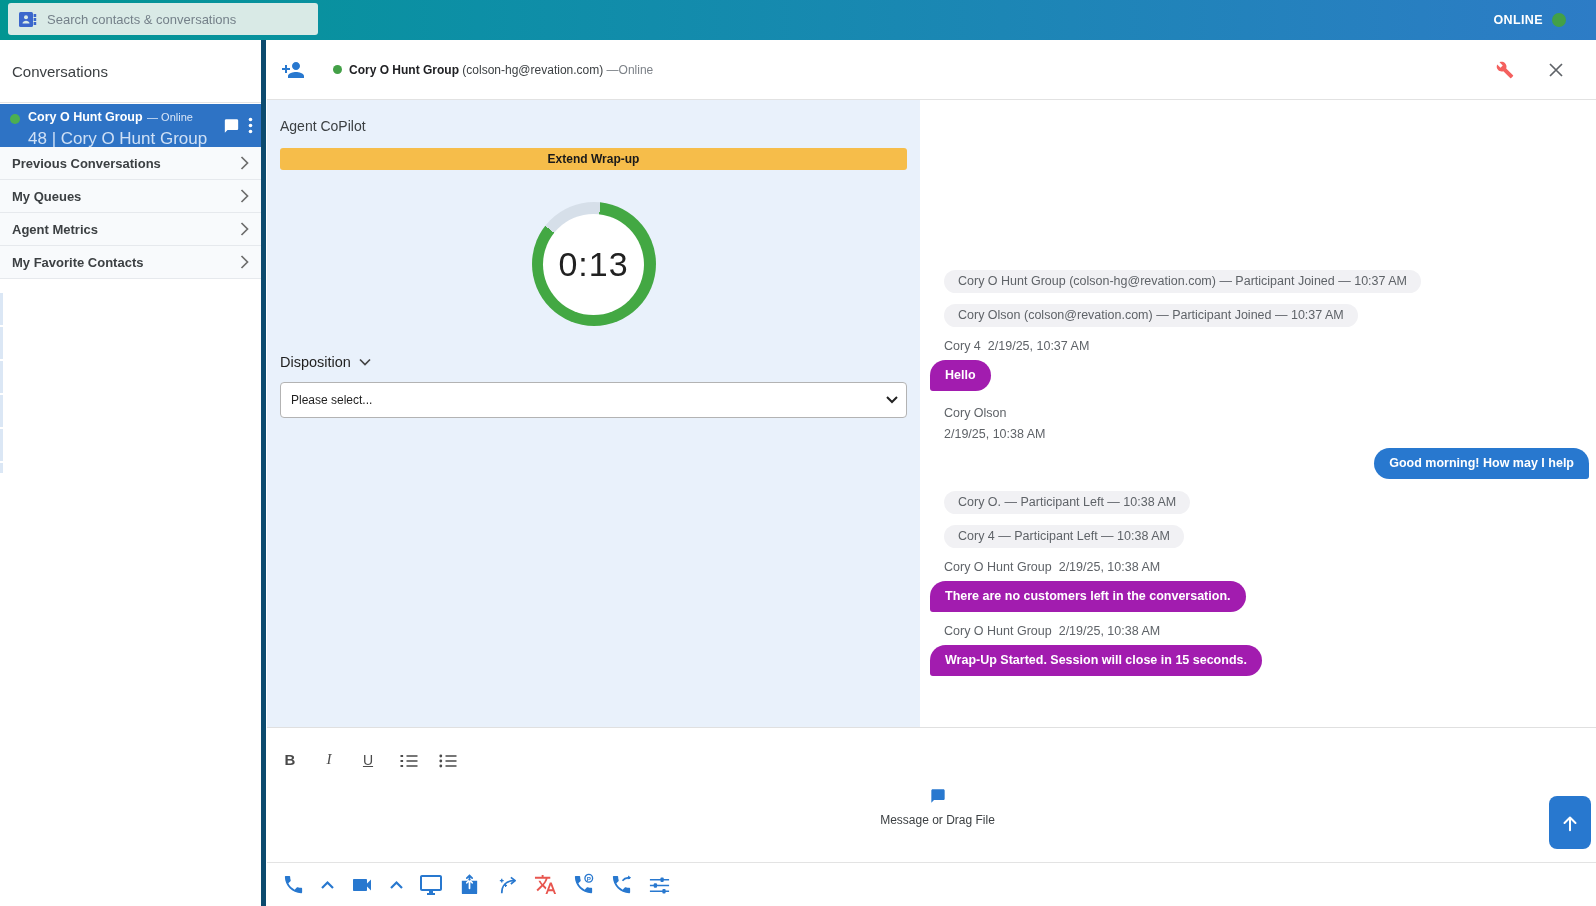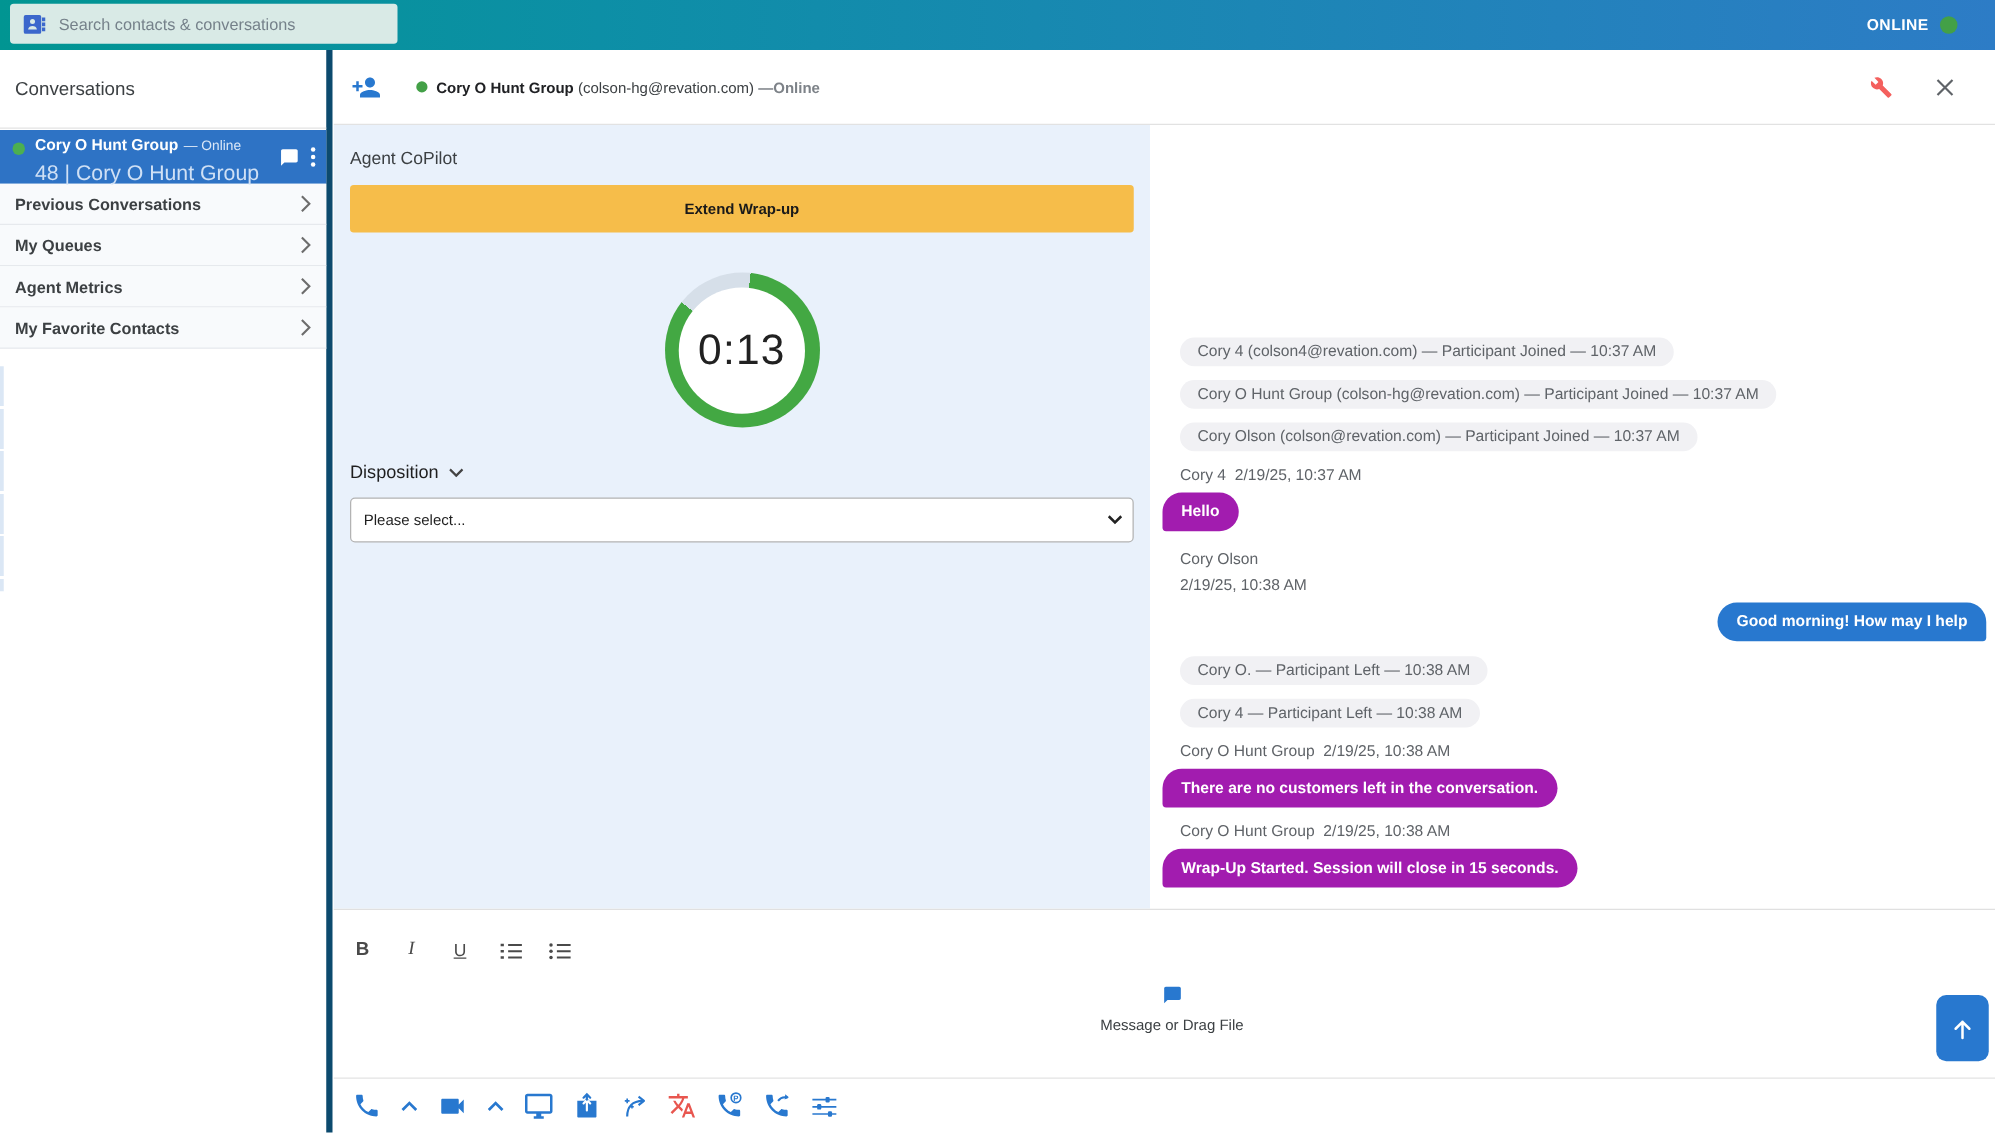--- a/index.html
+++ b/index.html
@@ -41,29 +41,29 @@
 
   
   .main { position:absolute; left:267px; top:40px; width:1329px; height:866px;
     display:flex; flex-direction:column; background:#fff; }
   .main-header { height:60px; border-bottom:1px solid #e2e2e2; display:flex; align-items:center;
     padding:0 14px; position:relative; }
   .hdr-dot { width:9px; height:9px; border-radius:50%; background:#43a047; margin:0 7px 0 28px; }
   .hdr-text { font-size:12px; color:#3c4043; }
   .hdr-name { font-weight:700; color:#202124; }
   .hdr-email { color:#3c4043; }
-  .hdr-status { color:#7d8288;font-weight:bold; }
+  .hdr-status { color:#7d8288; }
   .hdr-right { position:absolute; right:32px; top:0; height:60px; display:flex; align-items:center; gap:34px; }
 
   .content { flex:1; display:flex; min-height:0; }
 
   
   .copilot { width:653px; background:#e9f1fb; padding:0 13px; }
   .copilot-title { margin-top:18px; font-size:14px; color:#3c4043; }
-  .extend-btn { margin-top:14px; width:100%; height:38px; background:#f6bd4a; border:0;
+  .extend-btn { margin-top:14px; width:100%; height:22px; background:#f6bd4a; border:0;
     border-radius:3px; font:600 12px "Liberation Sans",sans-serif; color:#1a1a1a; cursor:pointer; }
   .timer-ring { width:124px; height:124px; border-radius:50%; margin:32px auto 0;
     background:conic-gradient(from -52deg,#d6dfe9 0 58deg,#43a843 58deg 360deg);
     display:flex; align-items:center; justify-content:center; }
   .timer-inner { width:101px; height:101px; border-radius:50%; background:#fff;
     display:flex; align-items:center; justify-content:center; }
   .timer-value { font-size:34px; color:#212121; letter-spacing:1px; }
   .disposition-row { margin-top:28px; display:flex; align-items:center; gap:8px;
     font-size:14.5px; color:#1f1f1f; cursor:pointer;text-align:right; }
   .select { margin-top:12px; height:36px; background:#fff; border:1px solid #b3b3b3; border-radius:4px;
@@ -236,21 +236,20 @@
         <span>Please select...</span>
         <span>
             <svg width="12" height="8" viewBox="0 0 12 8">
               <path d="M1 1l5 5 5-5" stroke="#222" stroke-width="2" fill="none"></path>
             </svg>
           </span>
       </div>
     </div>
 
     <div class="chat">
-        <div class="msg-system"><span class="pill">Cory 4 (colson4@revation.com) — Participant Joined — 10:37 AM</span></div>
         <div class="msg-system"><span class="pill">Cory O Hunt Group (colson-hg@revation.com) — Participant Joined — 10:37 AM</span></div>
         <div class="msg-system"><span class="pill">Cory Olson (colson@revation.com) — Participant Joined — 10:37 AM</span></div>
         <div class="msg-meta left">
           <span>Cory 4</span>
           <span>2/19/25, 10:37 AM</span>
         </div>
         <div class="msg-row left">
           <div class="bubble dark">Hello</div>
         </div>
         <div class="msg-meta right">

